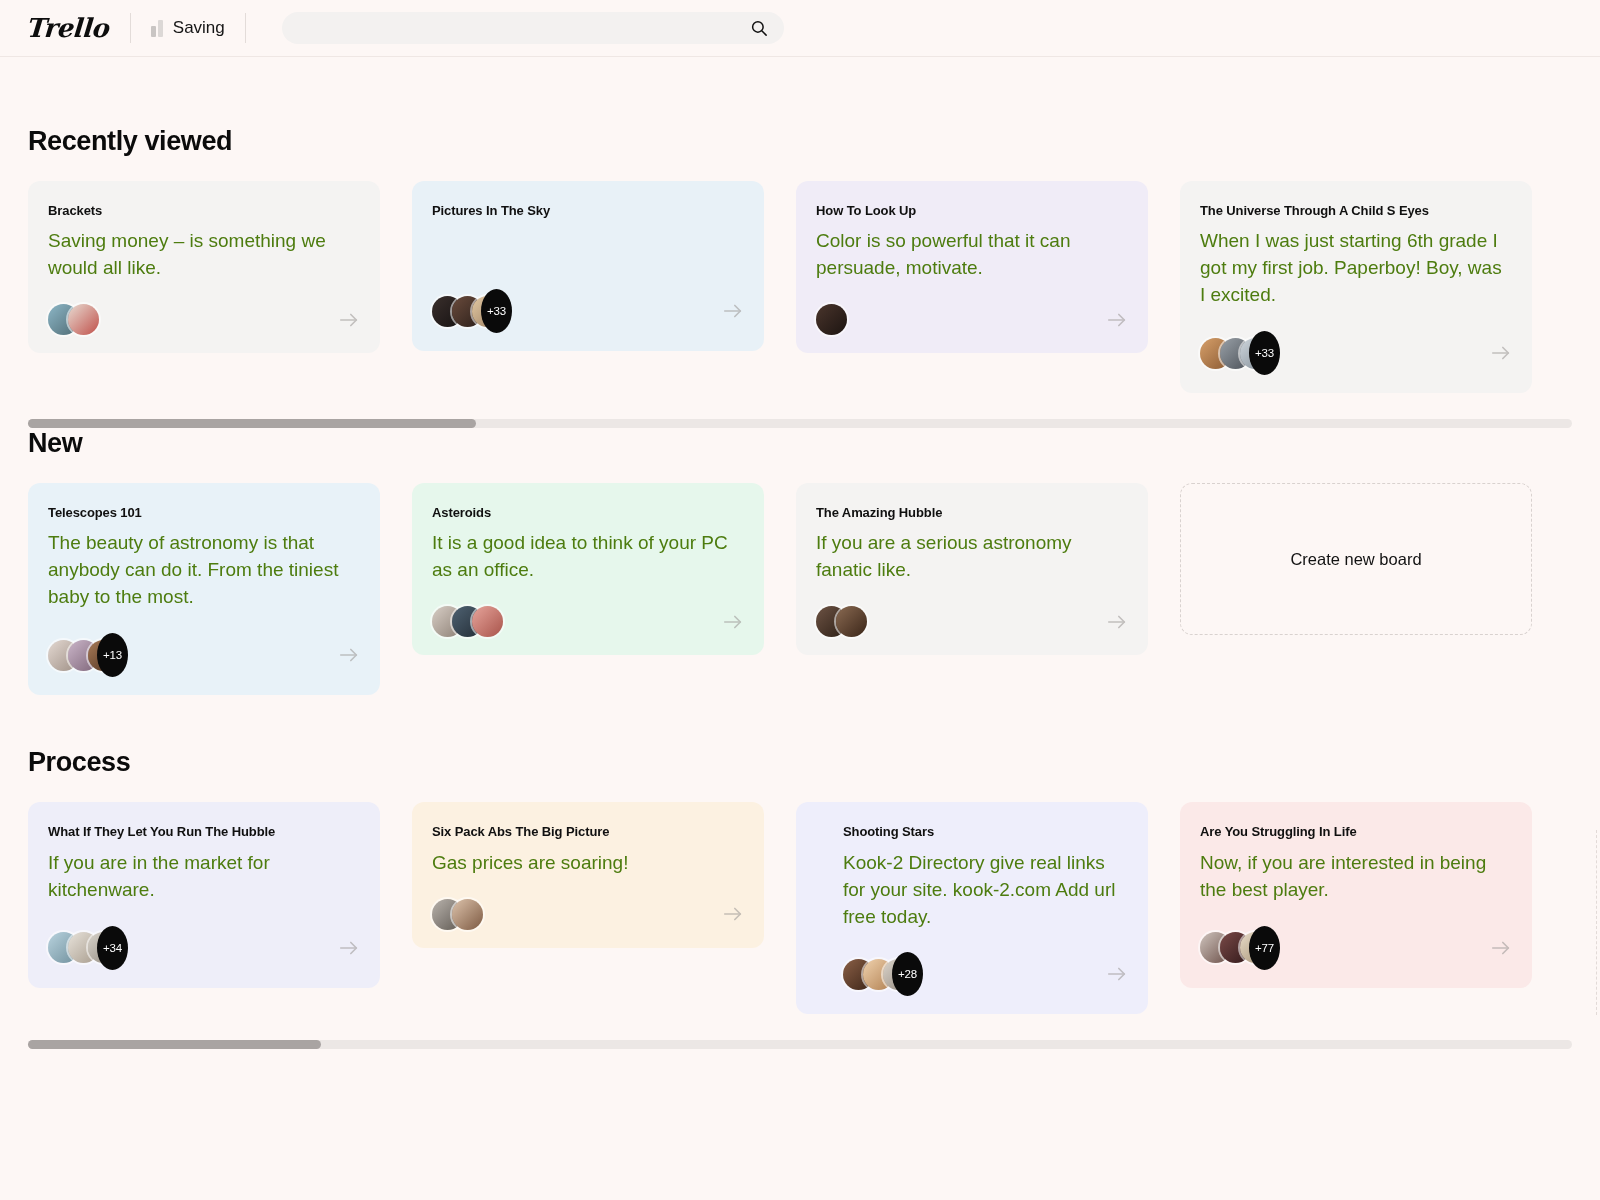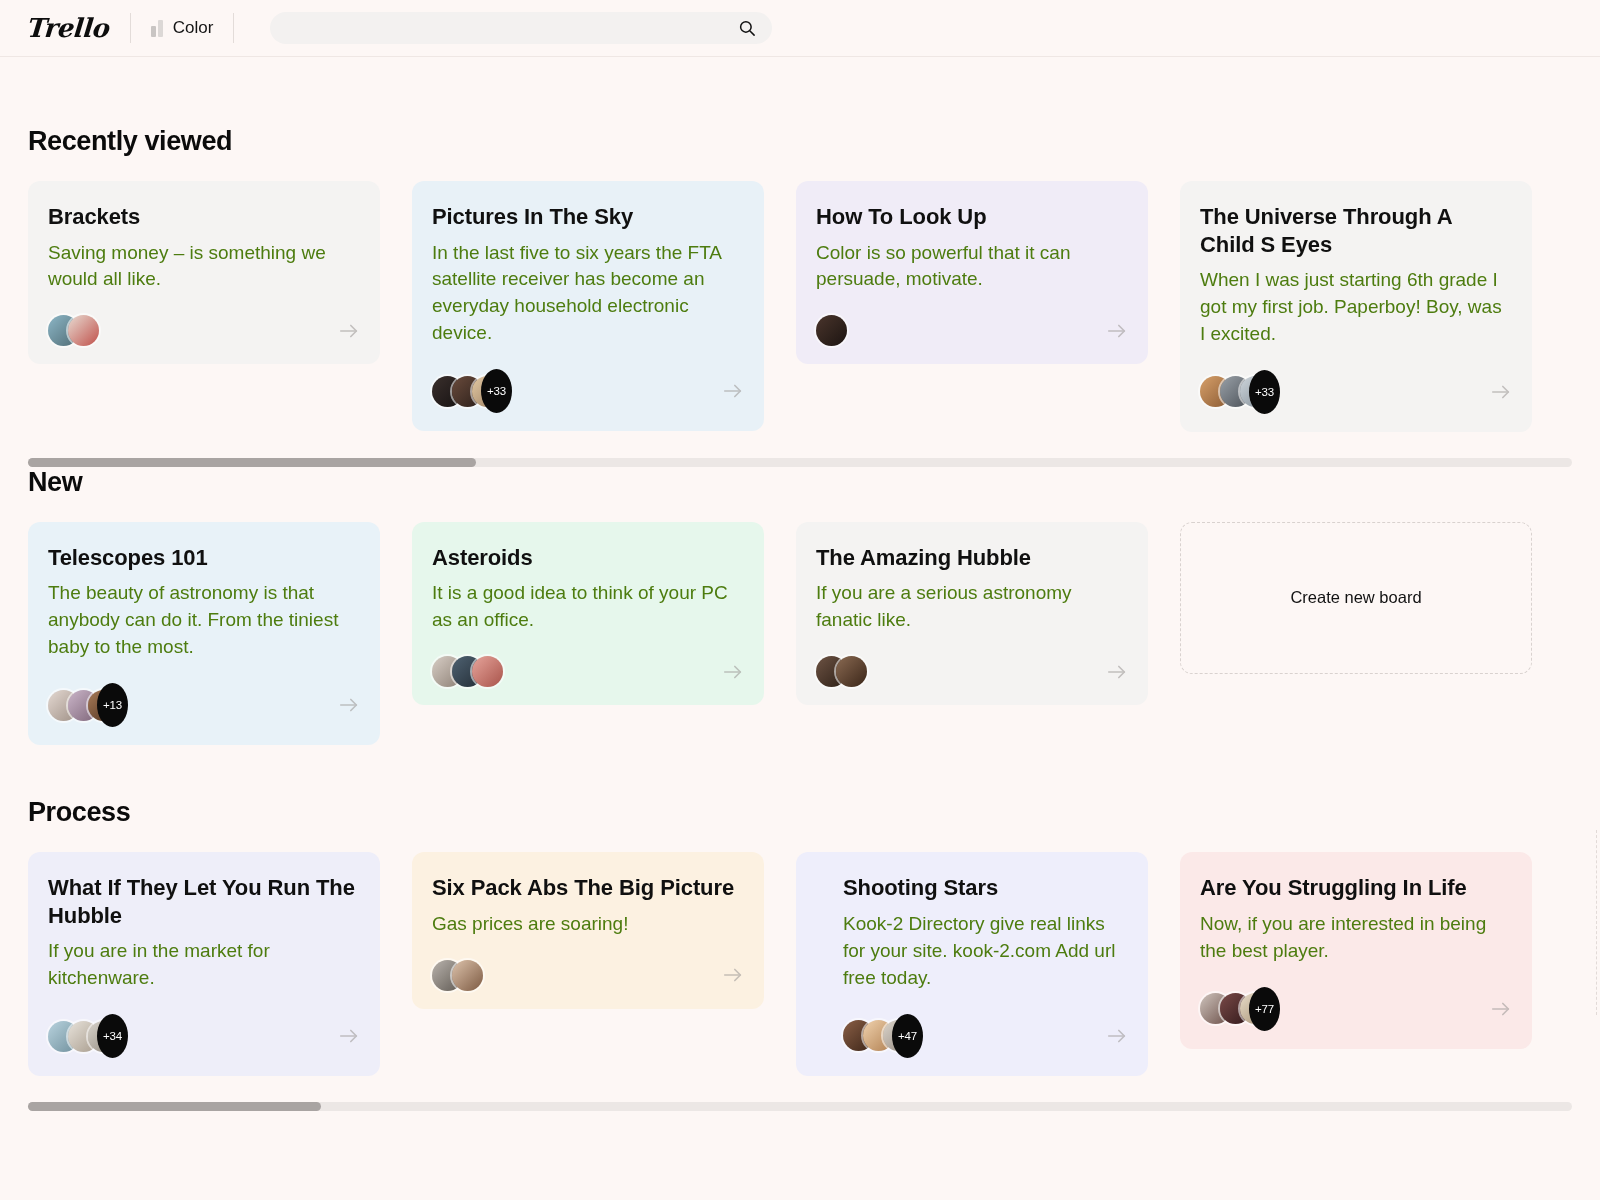--- a/index.html
+++ b/index.html
@@ -76,21 +76,21 @@
 
   .card {
     width:352px;
     border-radius:12px;
     padding:22px 20px 18px 20px;
     position:relative;
     display:flex; flex-direction:column;
     cursor:pointer;
   }
   .card-title {
-    font-size:22px; font-weight:600; color:#101010;
+    font-size:13px; font-weight:600; color:#101010;
     letter-spacing:-0.1px; line-height:1.25;
   }
   .card-desc {
     margin-top:9px;
     font-size:19px; line-height:1.42; color:#4d7c0f;
     font-weight:400;
   }
   .card-foot {
     margin-top:auto;
     padding-top:22px;
@@ -155,21 +155,21 @@
 <body>
 
 <div class="topbar">
   <div class="logo">Trello</div>
   <div class="vdiv"></div>
   <div class="boards-nav">
     <span class="boards-icon">
       <i></i>
         <i></i>
     </span>
-    <span class="boards-label">Color</span>
+    <span class="boards-label">Saving</span>
   </div>
   <div class="vdiv"></div>
   <div class="searchwrap">
     <input type="text" value="" placeholder="" style="">
     <svg class="search-icon" viewBox="0 0 24 24" fill="none" stroke="#111" stroke-width="2" stroke-linecap="round">
       <circle cx="10.5" cy="10.5" r="7"></circle>
       <line x1="16" y1="16" x2="21.5" y2="21.5"></line>
     </svg>
   </div>
 </div>
@@ -190,21 +190,20 @@
           </div>
           <svg class="arrow-btn" viewBox="0 0 24 24" fill="none" stroke="#9a9694" stroke-width="1.8" stroke-linecap="round" stroke-linejoin="round">
               <line x1="3" y1="12" x2="20" y2="12"></line>
               <polyline points="14,6 20,12 14,18"></polyline>
             </svg>
         </div>
       </div>
 
       <div class="card h-tall" style="background:#e8f1f7;">
         <div class="card-title">Pictures In The Sky</div>
-        <div class="card-desc">In the last five to six years the FTA satellite receiver has become an everyday household electronic device.</div>
         <div class="card-foot">
           <div class="avatars">
             <span class="av" style="background:linear-gradient(135deg,#3a2f2c,#161212);"></span>
             <span class="av" style="background:linear-gradient(135deg,#6a4b3c,#2b1f1a);"></span>
             <span class="av" style="background:linear-gradient(135deg,#e3c9a4,#9a7d5e);"></span>
             <span class="av-more">+33</span>
           </div>
           <svg class="arrow-btn" viewBox="0 0 24 24" fill="none" stroke="#9a9694" stroke-width="1.8" stroke-linecap="round" stroke-linejoin="round">
               <line x1="3" y1="12" x2="20" y2="12"></line>
               <polyline points="14,6 20,12 14,18"></polyline>
@@ -349,21 +348,21 @@
       </div>
 
       <div class="card h-tall" style="background:#eeeefb;padding-left:47px;">
         <div class="card-title">Shooting Stars</div>
         <div class="card-desc">Kook-2 Directory give real links for your site. kook-2.com  Add url free today.</div>
         <div class="card-foot">
           <div class="avatars">
             <span class="av" style="background:linear-gradient(135deg,#8a5f46,#3b2417);"></span>
             <span class="av" style="background:linear-gradient(135deg,#f0d2ae,#b07f50);"></span>
             <span class="av" style="background:linear-gradient(135deg,#dcd5cc,#8f857a);"></span>
-            <span class="av-more">+47</span>
+            <span class="av-more">+28</span>
           </div>
           <svg class="arrow-btn" viewBox="0 0 24 24" fill="none" stroke="#9a9694" stroke-width="1.8" stroke-linecap="round" stroke-linejoin="round">
               <line x1="3" y1="12" x2="20" y2="12"></line>
               <polyline points="14,6 20,12 14,18"></polyline>
             </svg>
         </div>
       </div>
 
       <div class="card h-short" style="background:#fbe9e8;">
         <div class="card-title">Are You Struggling In Life</div>

